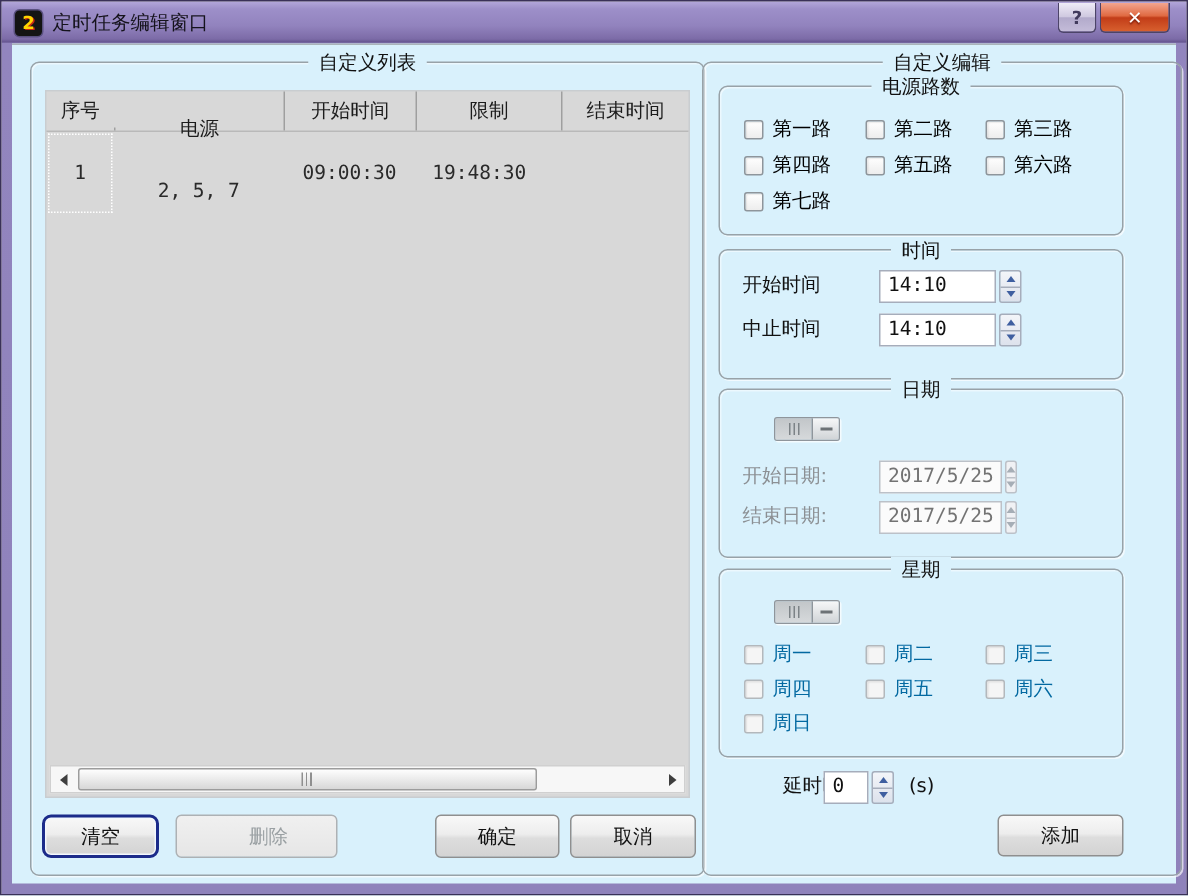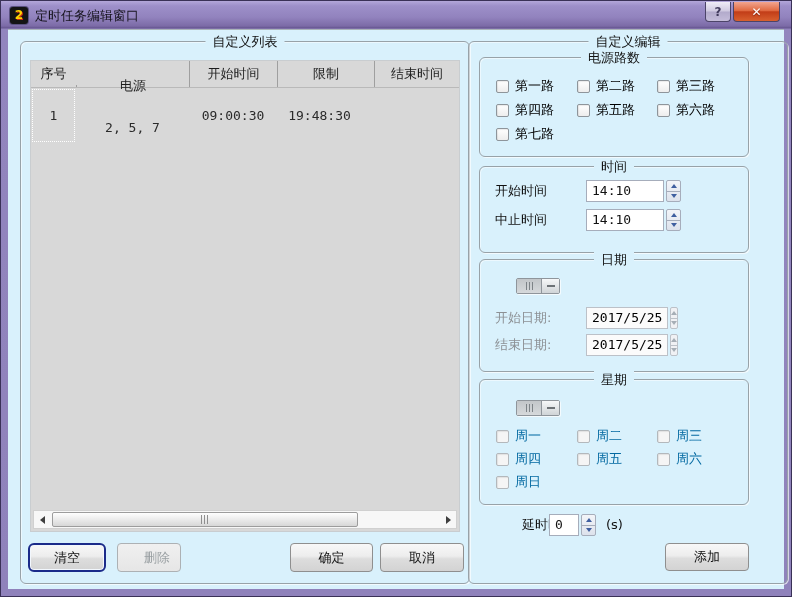--- a/index.html
+++ b/index.html
@@ -58,21 +58,21 @@
   
   .spin-field{position:absolute;height:22px;display:flex;box-sizing:border-box;}
   .sf-text{flex:1;box-sizing:border-box;border:1px solid #a6adbb;background:#fff;color:#111;
     font-family:"DejaVu Sans Mono","Liberation Mono",monospace;font-size:13px;line-height:20px;padding:0 5px;}
   .sf-spin{width:15px;margin-left:2px;box-sizing:border-box;border:1px solid #a6adbb;border-radius:2px;
     background:linear-gradient(180deg,#f3f5f9,#dde2ec);display:flex;flex-direction:column;}
   .sf-up,.sf-down{flex:1;display:flex;align-items:center;justify-content:center;}
   .sf-up{border-bottom:1px solid #a6adbb;}
   .tu{width:0;height:0;border-left:3px solid transparent;border-right:3px solid transparent;border-bottom:4px solid #3f5fa0;}
   .td{width:0;height:0;border-left:3px solid transparent;border-right:3px solid transparent;border-top:4px solid #3f5fa0;}
-  .spin-field.disabled .sf-text{color:#000000;background:#fbfbfb;border-color:#bcc1c8;}
+  .spin-field.disabled .sf-text{color:#737373;background:#fbfbfb;border-color:#bcc1c8;}
   .spin-field.disabled .sf-spin{background:#f0f1f4;border-color:#bcc1c8;}
   .spin-field.disabled .sf-up{border-color:#bcc1c8;}
   .spin-field.disabled .tu{border-bottom-color:#a6aeb6;}
   .spin-field.disabled .td{border-top-color:#a6aeb6;}
   
   .toggle{position:absolute;width:44px;height:16px;box-sizing:border-box;border:1px solid #8f959b;border-radius:2px;display:flex;
     box-shadow:1px 1px 0 rgba(255,255,255,.7);}
   .t-track{width:24px;background:linear-gradient(180deg,#c2c6c9,#d6d9db);display:flex;align-items:center;justify-content:center;gap:2px;}
   .t-track i{display:block;width:1px;height:8px;background:#7d8387;}
   .t-knob{flex:1;border-left:1px solid #8f959b;background:linear-gradient(180deg,#f6f7f8,#d0d4d7);display:flex;align-items:center;justify-content:center;}
@@ -124,21 +124,21 @@
           <div class="hs-thumb">
               <span class="grip"></span>
             </div>
           <div class="hs-arrow hs-right">
               <i class="tri-r"></i>
             </div>
         </div>
       </div>
 
       <div class="btn btn-focus" style="left:7px;top:501px;width:78px;">清空</div>
-      <div class="btn btn-disabled" style="left:96px;top:501px;width:64px;padding-left:16px;">删除</div>
+      <div class="btn btn-disabled" style="left:96px;top:501px;width:108px;padding-left:16px;">删除</div>
       <div class="btn" style="left:269px;top:501px;width:83px;">确定</div>
       <div class="btn" style="left:359px;top:501px;width:84px;">取消</div>
     </div>
 
     <div class="groupbox edit-group">
       <span class="legend">自定义编辑</span>
 
       <div class="groupbox" style="left:10px;top:15px;width:270px;height:100px;">
         <span class="legend">电源路数</span>
         <div class="cb-grid" style="left:16px;top:19px;right:8px;">

